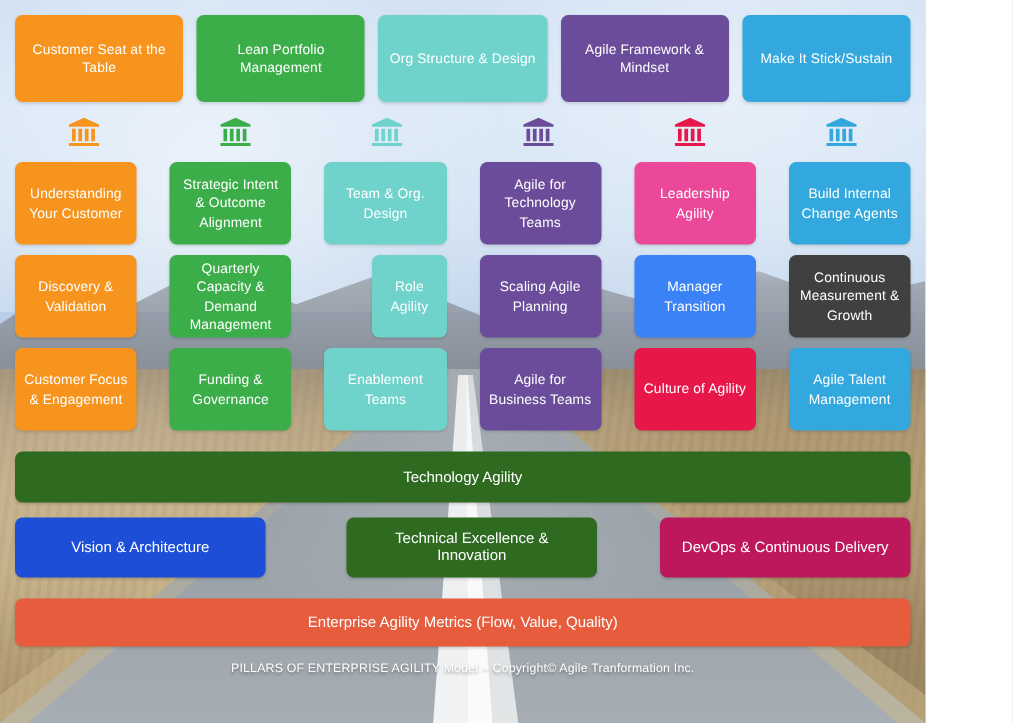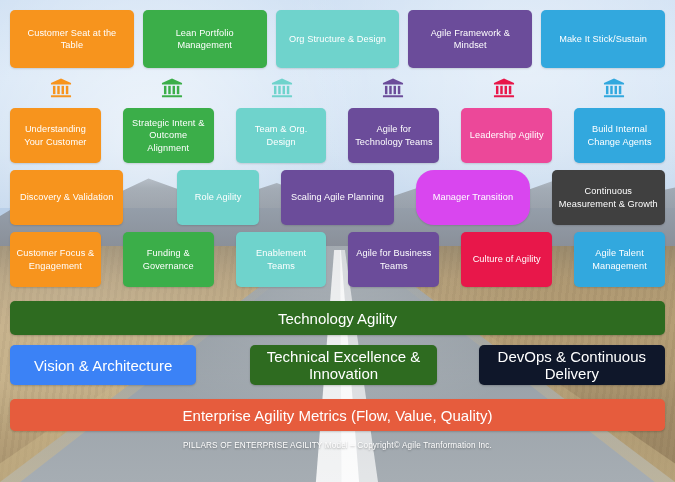--- a/index.html
+++ b/index.html
@@ -7,21 +7,21 @@
     margin: 0;
     padding: 0;
     background: #ffffff;
   }
   body {
     font-family: "Liberation Sans", sans-serif;
   }
 
   .canvas {
     position: relative;
-    width: 675px;
+    width: 617px;
     height: 482px;
     overflow: hidden;
     background: #b9cfe8;
   }
 
   
   .bg-sky {
     position: absolute;
     left: 0; top: 0; right: 0;
     height: 208px;
@@ -157,21 +157,21 @@
   .bars{
     margin-top: 14px;
   }
   .bar{
     border-radius: 5px;
     color:#fff;
     display:flex;
     align-items:center;
     justify-content:center;
     text-align:center;
-    font-size: 15px;
+    font-size: 10px;
     box-shadow: 0 1px 2px rgba(0,0,0,.18);
     box-sizing:border-box;
     padding: 4px 8px;
   }
   .bar-full{ height: 34px; }
   .bar-row{
     display:flex;
     gap: 10px;
     margin-top: 10px;
   }
@@ -304,27 +304,30 @@
       <div class="col">
           <div class="card body-card" style="background: rgb(50, 168, 222);">Build Internal Change Agents</div>
         </div>
     </div>
 
     <div class="body-row">
       <div class="col">
           <div class="card body-card" style="background: rgb(247, 148, 29);">Discovery &amp; Validation</div>
         </div>
       <div class="col">
+          <div class="card body-card" style="background: rgb(59, 174, 73);">Quarterly Capacity &amp; Demand Management</div>
+        </div>
+      <div class="col">
           <div class="card body-card" style="background: rgb(111, 211, 204); margin-left: 32px;">Role Agility</div>
         </div>
       <div class="col">
           <div class="card body-card" style="background: rgb(107, 76, 154);">Scaling Agile Planning</div>
         </div>
       <div class="col">
-          <div class="card body-card" style="background: #d946ef; border-radius: 18px;">Manager Transition</div>
+          <div class="card body-card" style="background: #3b82f6;">Manager Transition</div>
         </div>
       <div class="col">
           <div class="card body-card" style="background: #404040;">Continuous Measurement &amp; Growth</div>
         </div>
     </div>
 
     <div class="body-row">
       <div class="col">
           <div class="card body-card" style="background: rgb(247, 148, 29);">Customer Focus &amp; Engagement</div>
         </div>
@@ -342,23 +345,23 @@
         </div>
       <div class="col">
           <div class="card body-card" style="background: rgb(50, 168, 222);">Agile Talent Management</div>
         </div>
     </div>
 
     <div class="bars">
       <div class="bar bar-full" style="background: rgb(46, 107, 32);">Technology Agility</div>
 
       <div class="bar-row">
-        <div class="bar bar-third" style="background: #3b82f6;">Vision &amp; Architecture</div>
+        <div class="bar bar-third" style="background: #1d4ed8;">Vision &amp; Architecture</div>
         <div class="bar bar-third" style="background: rgb(46, 107, 32); margin-left: 44px;">Technical Excellence &amp; Innovation</div>
-        <div class="bar bar-third" style="background: #0f172a; margin-left: 32px;">DevOps &amp; Continuous Delivery</div>
+        <div class="bar bar-third" style="background: #be185d; margin-left: 32px;">DevOps &amp; Continuous Delivery</div>
       </div>
 
       <div class="bar bar-metrics" style="background: rgb(230, 92, 61);">Enterprise Agility Metrics (Flow, Value, Quality)</div>
 
       <div class="footer">PILLARS OF ENTERPRISE AGILITY Model – Copyright© Agile Tranformation Inc.</div>
     </div>
 
   </div>
 </div>
 

